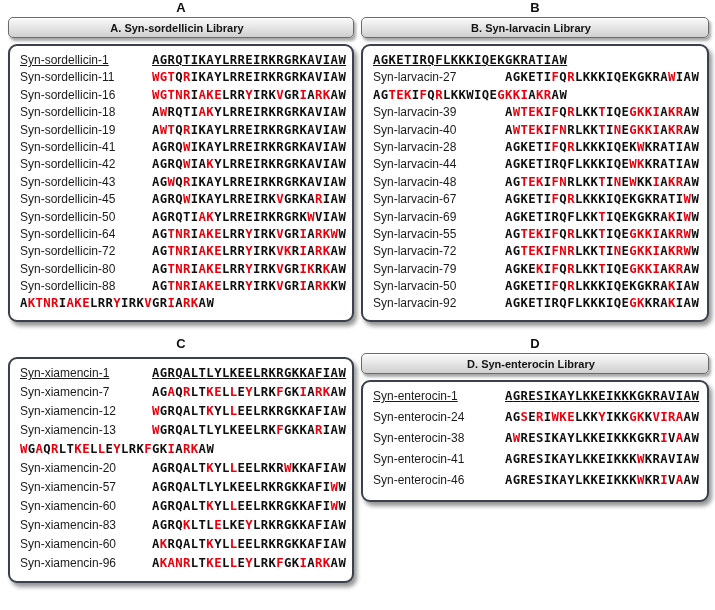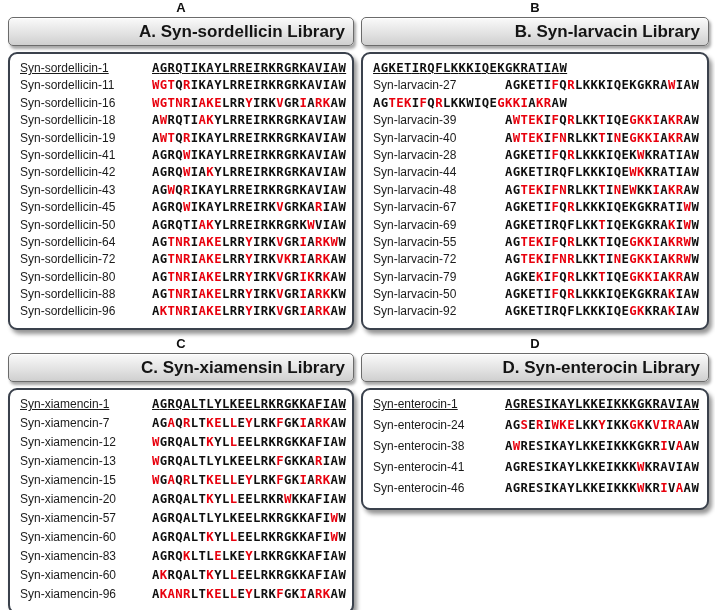--- a/index.html
+++ b/index.html
@@ -14,21 +14,21 @@
   .panel-d{left:361px;top:336px;width:348px;}
   .corner{
     text-align:center;font-weight:bold;font-size:13px;color:#101010;
     height:15px;line-height:15px;
   }
   .hdr{
     margin-top:2px;
     background:linear-gradient(#fafafa 0%,#e3e3e3 55%,#cfcfcf 100%);
     border:1px solid #6b6b6b;border-radius:5px;
     box-shadow:2px 3px 3px rgba(0,0,0,0.35), inset 0 1px 0 #ffffff;
-    text-align:right;font-size:17px;font-weight:600;color:#141414;
+    text-align:center;font-size:11px;font-weight:600;color:#141414;
     padding:4px 8px 3px 0;
   }
   .bodybox{
     margin-top:6px;background:#ffffff;
     border:2px solid #3a414c;border-radius:9px;
     box-shadow:3px 4px 4px rgba(0,0,0,0.42);
     padding:7px 6px 6px 10px;
   }
   .row{display:flex;align-items:baseline;}
   .panel-a .row,.panel-b .row{height:17.4px;}
@@ -101,21 +101,20 @@
       </div>
       <div class="row">
         <span class="rname">Syn-sordellicin-80</span>
         <span class="rseq"><span>A</span><span>G</span><span style="color: rgb(232, 0, 13);">T</span><span style="color: rgb(232, 0, 13);">N</span><span style="color: rgb(232, 0, 13);">R</span><span>I</span><span style="color: rgb(232, 0, 13);">A</span><span style="color: rgb(232, 0, 13);">K</span><span style="color: rgb(232, 0, 13);">E</span><span>L</span><span>R</span><span>R</span><span style="color: rgb(232, 0, 13);">Y</span><span>I</span><span>R</span><span>K</span><span style="color: rgb(232, 0, 13);">V</span><span>G</span><span>R</span><span style="color: rgb(232, 0, 13);">I</span><span style="color: rgb(232, 0, 13);">K</span><span>R</span><span style="color: rgb(232, 0, 13);">K</span><span>A</span><span>W</span></span>
       </div>
       <div class="row">
         <span class="rname">Syn-sordellicin-88</span>
         <span class="rseq"><span>A</span><span>G</span><span style="color: rgb(232, 0, 13);">T</span><span style="color: rgb(232, 0, 13);">N</span><span style="color: rgb(232, 0, 13);">R</span><span>I</span><span style="color: rgb(232, 0, 13);">A</span><span style="color: rgb(232, 0, 13);">K</span><span style="color: rgb(232, 0, 13);">E</span><span>L</span><span>R</span><span>R</span><span style="color: rgb(232, 0, 13);">Y</span><span>I</span><span>R</span><span>K</span><span style="color: rgb(232, 0, 13);">V</span><span>G</span><span>R</span><span style="color: rgb(232, 0, 13);">I</span><span>A</span><span style="color: rgb(232, 0, 13);">R</span><span style="color: rgb(232, 0, 13);">K</span><span>K</span><span>W</span></span>
       </div>
       <div class="row">
-        <span class="rname">Syn-sordellicin-96</span>
         <span class="rseq"><span>A</span><span style="color: rgb(232, 0, 13);">K</span><span style="color: rgb(232, 0, 13);">T</span><span style="color: rgb(232, 0, 13);">N</span><span style="color: rgb(232, 0, 13);">R</span><span>I</span><span style="color: rgb(232, 0, 13);">A</span><span style="color: rgb(232, 0, 13);">K</span><span style="color: rgb(232, 0, 13);">E</span><span>L</span><span>R</span><span>R</span><span style="color: rgb(232, 0, 13);">Y</span><span>I</span><span>R</span><span>K</span><span style="color: rgb(232, 0, 13);">V</span><span>G</span><span>R</span><span style="color: rgb(232, 0, 13);">I</span><span>A</span><span style="color: rgb(232, 0, 13);">R</span><span style="color: rgb(232, 0, 13);">K</span><span>A</span><span>W</span></span>
       </div>
     </div>
 </section>
 
 <section class="panel panel-b">
   <div class="corner">B</div>
   <div class="hdr">B. Syn-larvacin Library</div>
   <div class="bodybox">
       <div class="row first">
@@ -174,40 +173,38 @@
       </div>
       <div class="row">
         <span class="rname">Syn-larvacin-92</span>
         <span class="rseq"><span>A</span><span>G</span><span>K</span><span>E</span><span>T</span><span>I</span><span>R</span><span>Q</span><span>F</span><span>L</span><span>K</span><span>K</span><span>K</span><span>I</span><span>Q</span><span>E</span><span style="color: rgb(232, 0, 13);">G</span><span style="color: rgb(232, 0, 13);">K</span><span>K</span><span>R</span><span>A</span><span style="color: rgb(232, 0, 13);">K</span><span>I</span><span>A</span><span>W</span></span>
       </div>
     </div>
 </section>
 
 <section class="panel panel-c">
   <div class="corner">C</div>
-  <div class="hdr">C. Syn-xiamensin Library</div>
   <div class="bodybox">
       <div class="row first">
         <span class="rname">Syn-xiamencin-1</span>
         <span class="rseq"><span>A</span><span>G</span><span>R</span><span>Q</span><span>A</span><span>L</span><span>T</span><span>L</span><span>Y</span><span>L</span><span>K</span><span>E</span><span>E</span><span>L</span><span>R</span><span>K</span><span>R</span><span>G</span><span>K</span><span>K</span><span>A</span><span>F</span><span>I</span><span>A</span><span>W</span></span>
       </div>
       <div class="row">
         <span class="rname">Syn-xiamencin-7</span>
         <span class="rseq"><span>A</span><span>G</span><span style="color: rgb(232, 0, 13);">A</span><span>Q</span><span style="color: rgb(232, 0, 13);">R</span><span>L</span><span>T</span><span style="color: rgb(232, 0, 13);">K</span><span style="color: rgb(232, 0, 13);">E</span><span>L</span><span style="color: rgb(232, 0, 13);">L</span><span>E</span><span style="color: rgb(232, 0, 13);">Y</span><span>L</span><span>R</span><span>K</span><span style="color: rgb(232, 0, 13);">F</span><span>G</span><span>K</span><span style="color: rgb(232, 0, 13);">I</span><span>A</span><span style="color: rgb(232, 0, 13);">R</span><span style="color: rgb(232, 0, 13);">K</span><span>A</span><span>W</span></span>
       </div>
       <div class="row">
         <span class="rname">Syn-xiamencin-12</span>
         <span class="rseq"><span style="color: rgb(232, 0, 13);">W</span><span>G</span><span>R</span><span>Q</span><span>A</span><span>L</span><span>T</span><span style="color: rgb(232, 0, 13);">K</span><span>Y</span><span>L</span><span style="color: rgb(232, 0, 13);">L</span><span>E</span><span>E</span><span>L</span><span>R</span><span>K</span><span>R</span><span>G</span><span>K</span><span>K</span><span>A</span><span>F</span><span>I</span><span>A</span><span>W</span></span>
       </div>
       <div class="row">
         <span class="rname">Syn-xiamencin-13</span>
         <span class="rseq"><span style="color: rgb(232, 0, 13);">W</span><span>G</span><span>R</span><span>Q</span><span>A</span><span>L</span><span>T</span><span>L</span><span>Y</span><span>L</span><span>K</span><span>E</span><span>E</span><span>L</span><span>R</span><span>K</span><span style="color: rgb(232, 0, 13);">F</span><span>G</span><span>K</span><span>K</span><span>A</span><span style="color: rgb(232, 0, 13);">R</span><span>I</span><span>A</span><span>W</span></span>
       </div>
       <div class="row">
-        <span class="rname">Syn-xiamencin-15</span>
         <span class="rseq"><span style="color: rgb(232, 0, 13);">W</span><span>G</span><span style="color: rgb(232, 0, 13);">A</span><span>Q</span><span style="color: rgb(232, 0, 13);">R</span><span>L</span><span>T</span><span style="color: rgb(232, 0, 13);">K</span><span style="color: rgb(232, 0, 13);">E</span><span>L</span><span style="color: rgb(232, 0, 13);">L</span><span>E</span><span style="color: rgb(232, 0, 13);">Y</span><span>L</span><span>R</span><span>K</span><span style="color: rgb(232, 0, 13);">F</span><span>G</span><span>K</span><span style="color: rgb(232, 0, 13);">I</span><span>A</span><span style="color: rgb(232, 0, 13);">R</span><span style="color: rgb(232, 0, 13);">K</span><span>A</span><span>W</span></span>
       </div>
       <div class="row">
         <span class="rname">Syn-xiamencin-20</span>
         <span class="rseq"><span>A</span><span>G</span><span>R</span><span>Q</span><span>A</span><span>L</span><span>T</span><span style="color: rgb(232, 0, 13);">K</span><span>Y</span><span>L</span><span style="color: rgb(232, 0, 13);">L</span><span>E</span><span>E</span><span>L</span><span>R</span><span>K</span><span>R</span><span style="color: rgb(232, 0, 13);">W</span><span>K</span><span>K</span><span>A</span><span>F</span><span>I</span><span>A</span><span>W</span></span>
       </div>
       <div class="row">
         <span class="rname">Syn-xiamencin-57</span>
         <span class="rseq"><span>A</span><span>G</span><span>R</span><span>Q</span><span>A</span><span>L</span><span>T</span><span>L</span><span>Y</span><span>L</span><span>K</span><span>E</span><span>E</span><span>L</span><span>R</span><span>K</span><span>R</span><span>G</span><span>K</span><span>K</span><span>A</span><span>F</span><span>I</span><span style="color: rgb(232, 0, 13);">W</span><span>W</span></span>
       </div>

